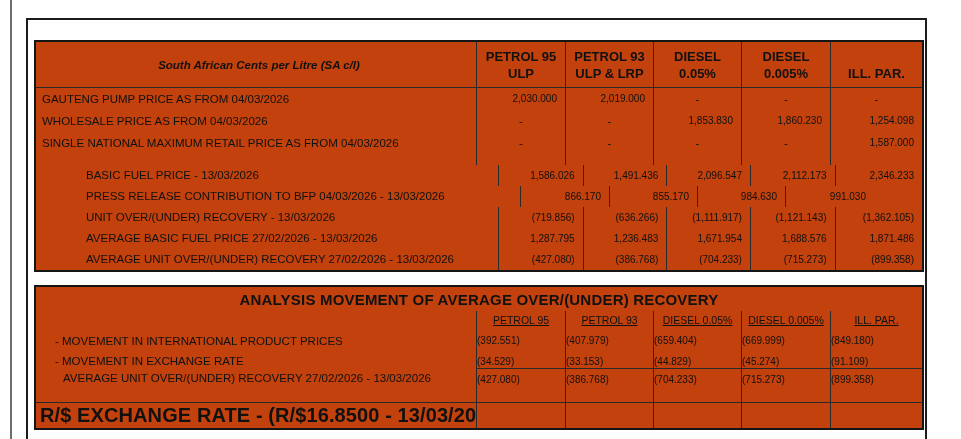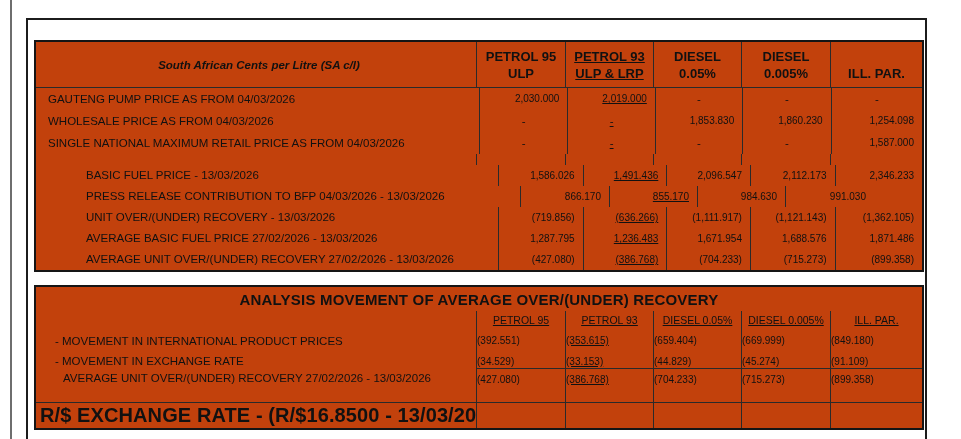--- a/index.html
+++ b/index.html
@@ -14,34 +14,34 @@
     position:absolute;left:26px;top:18px;width:897px;height:430px;
     border:2px solid #1c1c1c;border-bottom:none;background:#fff;
   }
   
   .tbl{position:absolute;left:6px;background:#c2410c;border:2px solid #151515;width:886px;box-sizing:content-box;}
   .row{display:flex;align-items:stretch;}
   .cell{box-sizing:border-box;overflow:hidden;white-space:nowrap;}
   .cell + .cell{border-left:1px solid #2a2a2a;}
   .w-label{width:440px;}
   .w-c1{width:89px;}
-  .w-c2{width:88px;text-decoration:underline;}
+  .w-c2{width:88px;}
   .w-c3{width:88px;}
   .w-c4{width:89px;}
   .w-c5{width:92px;}
   .num{text-align:right;padding-right:8px;font-size:10px;}
   .ctr{text-align:center;font-size:11.5px;}
   .lbl{padding-left:6px;font-size:11.5px;}
   
   .t1{top:20px;}
   .t1-head{height:45px;border-bottom:1px solid #2a2a2a;}
   .t1-head .unit{display:flex;align-items:center;font-weight:bold;font-style:italic;font-size:11.5px;padding-left:6px;}
   .t1-head .colhead{display:flex;flex-direction:column;justify-content:center;text-align:center;font-weight:bold;font-size:13px;line-height:17px;}
   .t1-head .colhead div{min-height:17px;}
-  .t1 .drow{height:22px;margin-left:6px;}
+  .t1 .drow{height:22px;}
   .t1 .drow2{height:21px;margin-left:44px;}
   .t1 .spacer{height:11px;}
   .t1 .cell{display:flex;flex-direction:column;justify-content:center;}
   .t1 .num,.t1 .ctr{display:block;line-height:22px;}
   .t1 .drow2 .num{line-height:21px;}
   .t1 .lbl{display:block;line-height:22px;}
   .t1 .drow2 .lbl{line-height:21px;}
   
   .t2{top:265px;}
   .t2-title{height:24px;line-height:26px;text-align:center;font-weight:bold;font-size:15px;letter-spacing:.2px;}
@@ -279,21 +279,21 @@
       <div class="cell w-c1"><span>PETROL 95</span></div>
       <div class="cell w-c2"><span>PETROL 93</span></div>
       <div class="cell w-c3"><span>DIESEL 0.05%</span></div>
       <div class="cell w-c4"><span>DIESEL 0.005%</span></div>
       <div class="cell w-c5"><span>ILL. PAR.</span></div>
     </div>
 
     <div class="row r1">
       <div class="cell w-label"><span class="lbl ind1">- MOVEMENT IN INTERNATIONAL PRODUCT PRICES</span></div>
       <div class="cell w-c1"><span class="num">(392.551)</span></div>
-      <div class="cell w-c2"><span class="num">(353.615)</span></div>
+      <div class="cell w-c2"><span class="num">(407.979)</span></div>
       <div class="cell w-c3"><span class="num">(659.404)</span></div>
       <div class="cell w-c4"><span class="num">(669.999)</span></div>
       <div class="cell w-c5"><span class="num">(849.180)</span></div>
     </div>
 
     <div class="row r2">
       <div class="cell w-label"><span class="lbl ind1">- MOVEMENT IN EXCHANGE RATE</span></div>
       <div class="cell w-c1"><span class="num">(34.529)</span></div>
       <div class="cell w-c2"><span class="num">(33.153)</span></div>
       <div class="cell w-c3"><span class="num">(44.829)</span></div>

